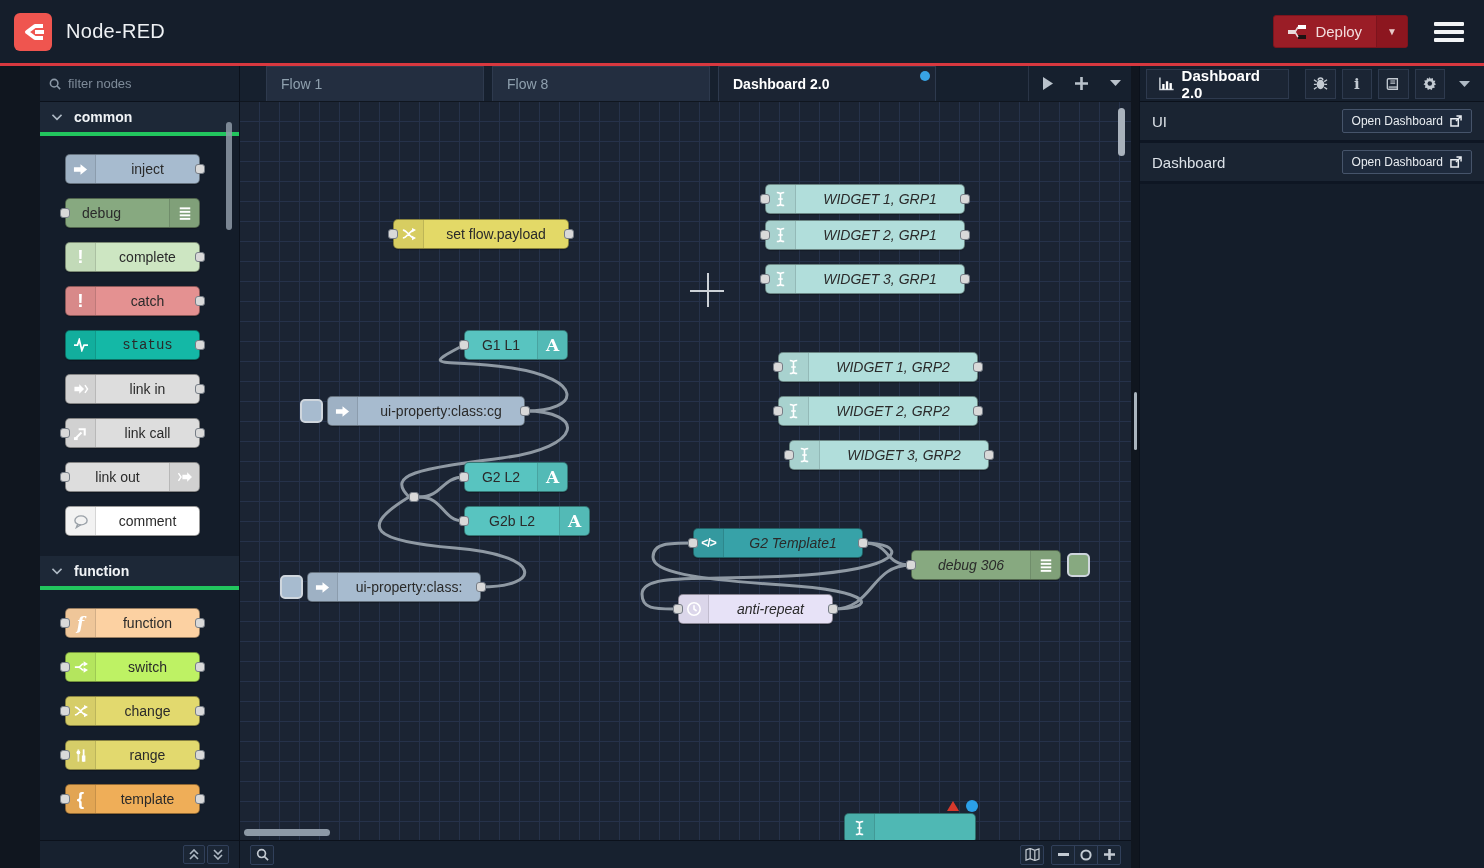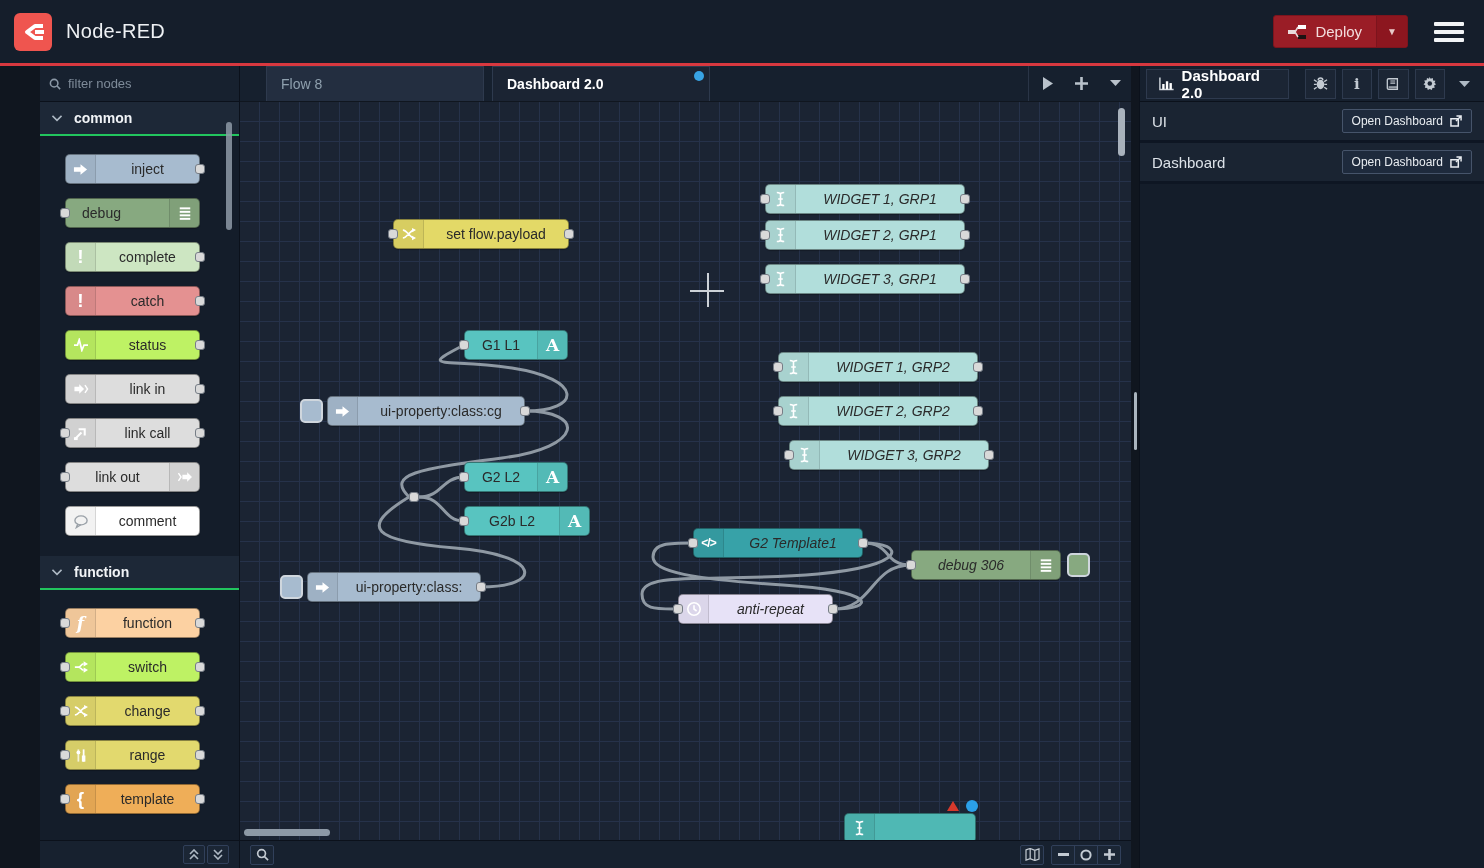--- a/index.html
+++ b/index.html
@@ -29,21 +29,21 @@
   
   #palette { width:200px; background:#141d2a; border-right:1px solid #0b111b;
     display:flex; flex-direction:column; }
   #palette-search { height:36px; border-bottom:1px solid #0b111b; display:flex;
     align-items:center; padding:0 9px; gap:7px; background:#17212f; }
   #palette-search svg { flex:0 0 auto; }
   #palette-search input { background:transparent; border:none; outline:none;
     color:#8b98a6; font-size:13px; width:140px; font-family:"Liberation Sans",sans-serif; }
   #palette-search input::placeholder { color:#7e8b99; }
   #palette-list { flex:1; position:relative; overflow:hidden; }
-  .cat-header { height:34px; background:#1d2837; border-bottom:2px solid #22c55e;
+  .cat-header { height:34px; background:#1d2837; border-bottom:4px solid #22c55e;
     display:flex; align-items:center; gap:12px; padding:0 12px; cursor:pointer; margin-top:6px; }
   .cat-header:first-child { margin-top:0; }
   .cat-header .chev { color:#aeb9c4; font-size:11px; }
   .cat-header .cat-label { color:#f0f3f6; font-weight:bold; font-size:14px; }
   .cat-items { padding:18px 0 14px 25px; display:flex; flex-direction:column; gap:14px; }
   .pal-scroll { position:absolute; right:7px; top:20px; width:6px; height:108px;
     background:#8d99a6; border-radius:3px; opacity:.85; }
   #palette-footer { height:28px; border-top:1px solid #0b111b; background:#17212f;
     display:flex; align-items:center; justify-content:flex-end; gap:2px; padding:0 10px; }
   .pf-btn { width:22px; height:19px; border:1px solid #31405a; border-radius:2px;
@@ -224,21 +224,21 @@
               <span class="nlabel">complete</span>
               <span class="port pout"></span>
             </div>
             <div class="fnode" style="background: rgb(228, 145, 145); width: 135px; position: relative;">
               <div class="iconbox ileft">
                 <span style="font-weight:bold;font-size:19px;color:#fff;">!</span>
               </div>
               <span class="nlabel">catch</span>
               <span class="port pout"></span>
             </div>
-            <div class="fnode" style="background: #bef264; width: 135px; position: relative;">
+            <div class="fnode" style="background: #14b8a6; width: 135px; position: relative; font-family: Liberation Mono, monospace;">
               <div class="iconbox ileft">
                 <svg width="16" height="14" viewBox="0 0 16 16">
                   <path d="M0 8h4l2-6 3 12 2.5-6H16" fill="none" stroke="#fff" stroke-width="2"></path>
                 </svg>
               </div>
               <span class="nlabel">status</span>
               <span class="port pout"></span>
             </div>
             <div class="fnode" style="background: rgb(221, 221, 221); width: 135px; position: relative;">
               <div class="iconbox ileft">
@@ -354,20 +354,23 @@
         <div class="pf-btn">
           <svg width="10" height="11" viewBox="0 0 10 11">
               <path d="M1 1 L5 5 L9 1 M1 6 L5 10 L9 6" fill="none" stroke="#aeb9c4" stroke-width="1.6"></path>
             </svg>
         </div>
       </div>
     </div>
 
     <div id="workspace">
       <div id="tabbar">
+        <div class="tab">
+            <span>Flow 1</span>
+          </div>
           <div class="tab">
             <span>Flow 8</span>
           </div>
           <div class="tab active">
             <span>Dashboard 2.0</span>
             <span class="mod-dot"></span>
           </div>
           <div id="tab-actions">
           <span class="tab-act">
             <svg width="10" height="13" viewBox="0 0 10 13">

